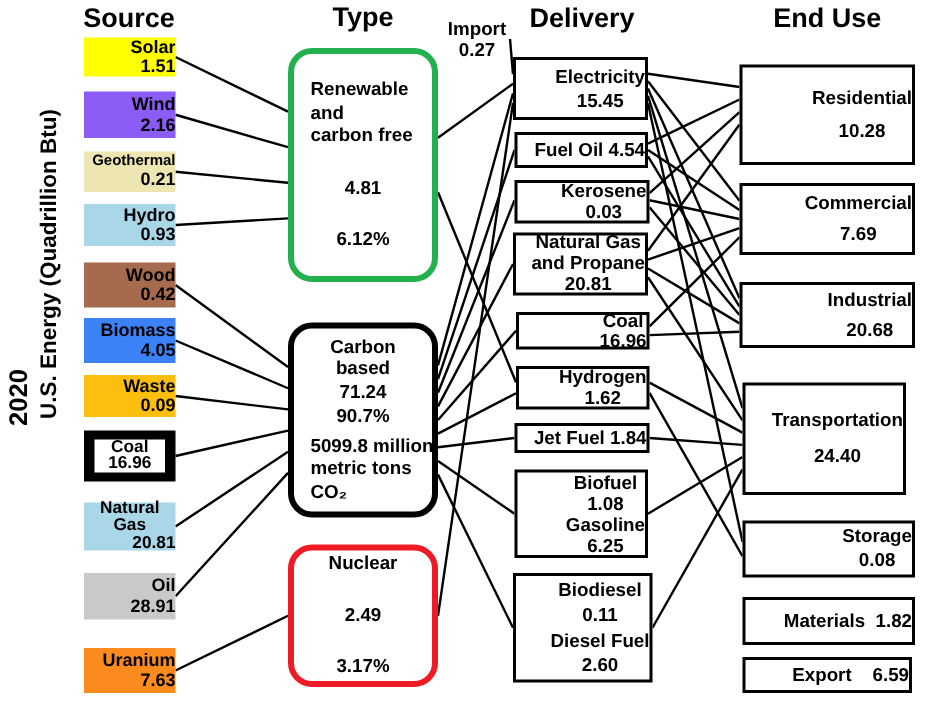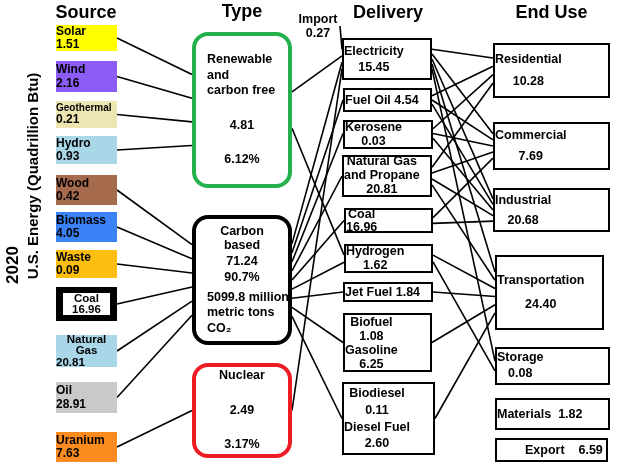--- a/index.html
+++ b/index.html
@@ -10,21 +10,21 @@
   #hdr-source{left:36px;top:2px;width:100px;}
   #hdr-type{left:192px;top:1px;width:100px;}
   #hdr-delivery{left:340px;top:2px;width:96px;}
   #hdr-enduse{left:493px;top:2px;width:117px;}
 
   .vlabel{position:absolute;transform:rotate(-90deg);text-align:center;white-space:nowrap;}
   #year-label{width:44px;height:20px;left:-9px;top:255px;font-size:17px;}
   #axis-label{width:236px;height:18px;left:-85px;top:167px;font-size:15px;}
 
   .box{position:absolute;box-sizing:border-box;display:flex;flex-direction:column;
-       align-items:flex-start;justify-content:center;text-align:center;}
+       align-items:flex-end;justify-content:center;text-align:center;}
   .src{font-size:12px;line-height:1.1;}
   .src .small-label{font-size:10px;}
   #n-solar{left:56px;top:25px;width:61px;height:26px;}
   #n-wind{left:56px;top:61px;width:61px;height:31px;}
   #n-geothermal{left:56px;top:101px;width:61px;height:27px;}
   #n-hydro{left:56px;top:136px;width:61px;height:28px;}
   #n-wood{left:56px;top:175px;width:61px;height:30px;}
   #n-biomass{left:56px;top:212px;width:61px;height:30px;}
   #n-waste{left:56px;top:250px;width:61px;height:28px;}
   #n-coal_src{left:56px;top:287px;width:61px;height:34px;background:#000;padding:6px 7px;}
@@ -53,21 +53,21 @@
   #n-electricity{left:342px;top:38px;width:90px;height:42px;line-height:1.3;}
   #n-fuel_oil{left:343px;top:88px;width:89px;height:24px;}
   #n-kerosene{left:343px;top:120px;width:90px;height:29px;line-height:1.05;}
   #n-ngp{left:342px;top:155px;width:90px;height:42px;line-height:1.1;}
   #n-coal_del{left:344px;top:208px;width:89px;height:25px;line-height:1.0;}
   #n-hydrogen{left:344px;top:244px;width:89px;height:29px;line-height:1.1;}
   #n-jet_fuel{left:343px;top:282px;width:90px;height:20px;line-height:1.0;}
   #n-biofuel{left:343px;top:313px;width:89px;height:59px;line-height:1.12;}
   #n-biodiesel{left:342px;top:382px;width:93px;height:73px;line-height:1.35;}
 
-  #n-residential{left:493px;top:43px;width:117px;height:55px;line-height:1.7;}
+  #n-residential{left:493px;top:43px;width:117px;height:67px;line-height:1.7;}
   #n-commercial{left:493px;top:122px;width:117px;height:48px;line-height:1.7;}
   #n-industrial{left:493px;top:188px;width:117px;height:44px;line-height:1.6;}
   #n-transportation{left:495px;top:255px;width:109px;height:75px;line-height:1.9;}
   #n-storage{left:495px;top:347px;width:115px;height:38px;line-height:1.25;}
   #n-materials{left:495px;top:398px;width:115px;height:32px;}
   #n-export{left:495px;top:438px;width:113px;height:24px;padding-left:28px;}
 </style>
 </head>
 <body>
 

